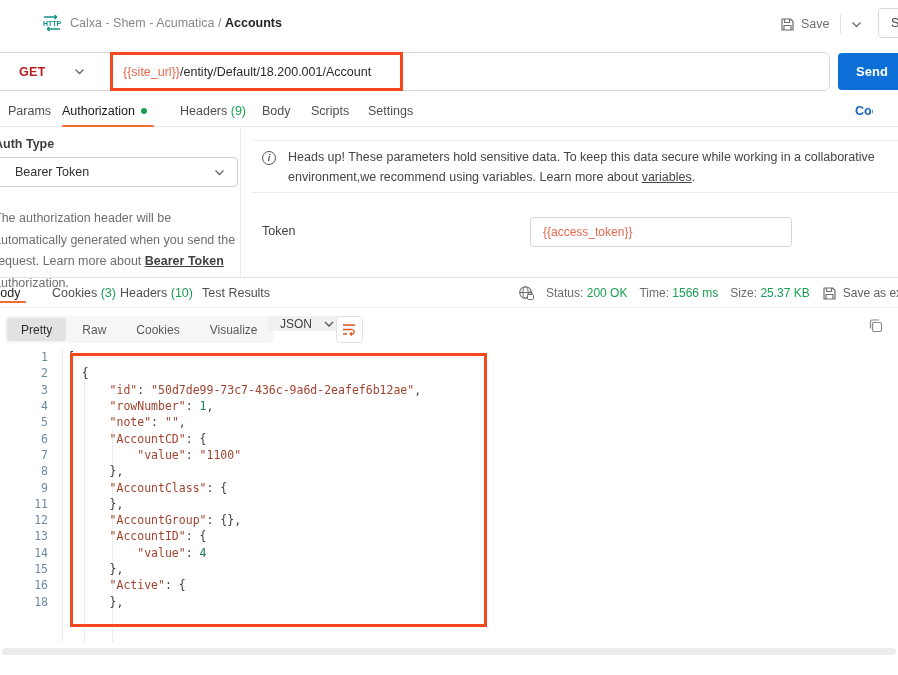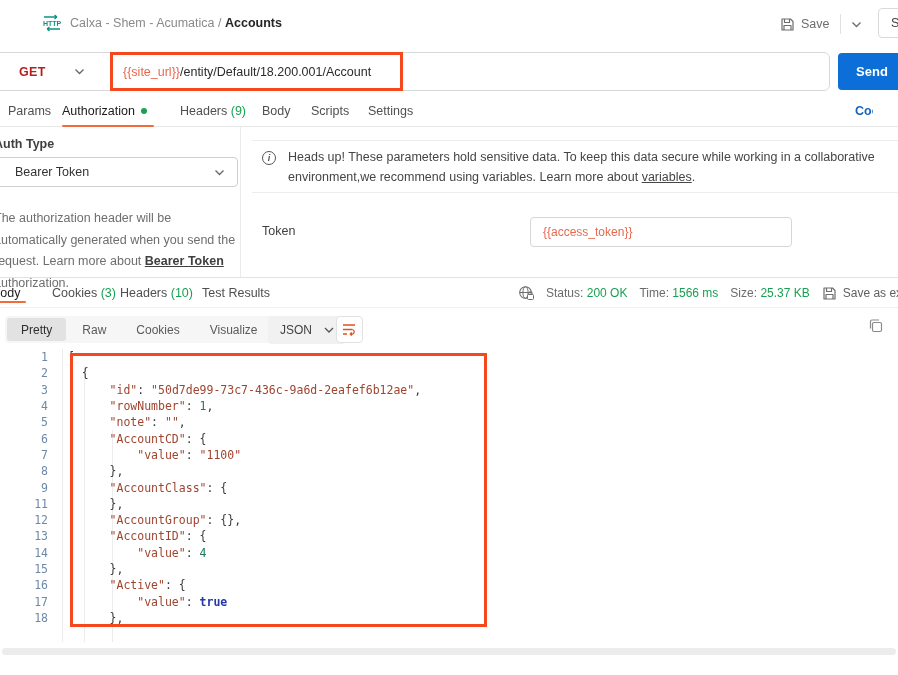--- a/index.html
+++ b/index.html
@@ -90,21 +90,21 @@
 
   
   #view-group {
     left:5px; top:316px; height:27px; background:#f6f6f6; border-radius:4px;
     display:flex; align-items:center; padding:2px; gap:2px;
   }
   .view-btn { height:23px; border-radius:3px; font-size:12px; color:#5a5a5a; display:flex;
     align-items:center; padding:0 14px; cursor:pointer; background:transparent; border:none; }
   .view-btn.selected { background:#e2e2e2; color:#2e2e2e; }
   #format-pill {
-    left:268px; top:316px; height:28px; background:#f1f1f1; border-radius:4px;
+    left:268px; top:316px; height:15px; background:#f1f1f1; border-radius:4px;
     display:flex; align-items:center; gap:12px; padding:0 12px; font-size:12px; color:#3f3f3f; cursor:pointer;
   }
   #wrap-btn {
     left:336px; top:316px; width:27px; height:27px; border:1px solid #e2e2e2; border-radius:4px;
     display:flex; align-items:center; justify-content:center; cursor:pointer; background:#fff;
   }
   #copy-btn { left:868px; top:318px; cursor:pointer; }
 
   
   #code-area { left:0; top:349px; width:898px; height:294px; }
@@ -341,24 +341,20 @@
       </div>
       <div class="code-line">
         <span class="ln">15</span>
         <span class="code-text"><span class="tk-p">      },</span></span>
       </div>
       <div class="code-line">
         <span class="ln">16</span>
         <span class="code-text"><span class="tk-p">      </span><span class="tk-k">"Active"</span><span class="tk-p">: {</span></span>
       </div>
       <div class="code-line">
-        <span class="ln">17</span>
-        <span class="code-text"><span class="tk-p">          </span><span class="tk-k">"value"</span><span class="tk-p">: </span><span class="tk-b">true</span></span>
-      </div>
-      <div class="code-line">
         <span class="ln">18</span>
         <span class="code-text"><span class="tk-p">      },</span></span>
       </div>
     </div>
   <div id="json-annotation" class="abs annotation"></div>
   <div id="hscrollbar" class="abs"></div>
 
 </div>
 
 </body></html>

